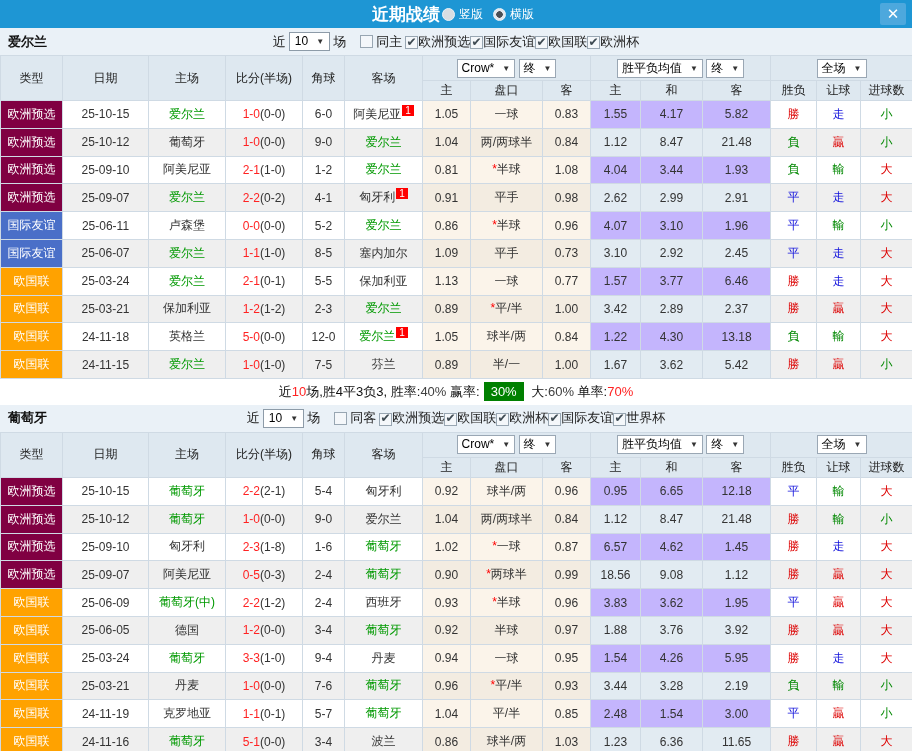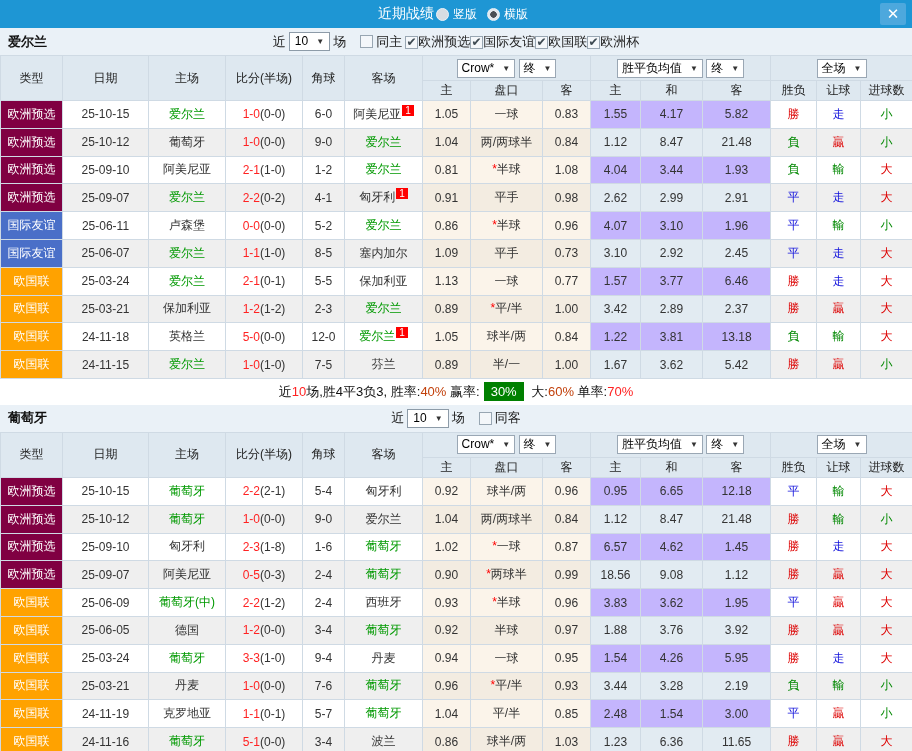--- a/index.html
+++ b/index.html
@@ -2,21 +2,21 @@
 <html><head>
 <meta charset="utf-8">
 <style>
   * { box-sizing: border-box; margin: 0; padding: 0; }
   html,body { background:#fff; }
   body { font-family: "Liberation Sans", "DejaVu Sans", sans-serif; }
   .window { width:912px; height:751px; overflow:hidden; background:#fff; position:relative; }
 
   
   .titlebar { height:28px; background:#1E96D4; display:flex; align-items:center; justify-content:center; position:relative; color:#fff; }
-  .titlebar .title { font-size:14px; font-weight:normal; }
+  .titlebar .title { font-size:17px; font-weight:bold; }
   .radio-group { display:inline-flex; align-items:center; margin-left:2px; font-size:12px; gap:4px; }
   .radio { width:13px; height:13px; border-radius:50%; background:#D8DDE2; border:1px solid #EAF2F8; display:inline-block; }
   .radio.sel { background:radial-gradient(circle, #4A4F55 0 3px, #E3E8ED 3.5px); }
   .radio-label { color:#fff; margin-right:6px; }
   .close-btn { position:absolute; right:6px; top:3px; width:26px; height:22px; background:#4DA8DD; border-radius:2px; color:#fff; font-size:15px; font-weight:bold; display:flex; align-items:center; justify-content:center; cursor:pointer; }
 
   
   .filter-row { height:27px; background:#EAF1F7; display:flex; align-items:center; position:relative; font-size:13px; color:#222; }
   .filter-row .team { position:absolute; left:8px; font-weight:bold; font-size:13px; color:#111; }
   .filter-center { margin:0 auto; display:flex; align-items:center; gap:3px; }
@@ -42,21 +42,21 @@
   td.typec { color:#fff; font-size:12px; }
   .focus { color:#009900; }
   .sc { font-weight:normal; }
   .card { display:inline-block; background:#FF0000; color:#fff; font-size:10px; line-height:11px; padding:0 3px; margin-left:1px; transform:translateY(-4px); }
   .star { color:#FF0000; }
 
   
   .summary { height:26px; display:flex; align-items:center; justify-content:center; font-size:13px; color:#111; background:#fff; }
   .summary span { white-space:pre; }
   .s-red { color:#FF2222; }
-  .s-blue { color:#c2410c; }
+  .s-blue { color:#404040; }
   .s-greenbox { background:#008000; color:#fff; padding:2px 7px; margin:0 4px; }
 </style>
 </head>
 <body>
 
 <div class="window">
 
   <div class="titlebar" style="background: rgb(30, 150, 212);">
     <span class="title">近期战绩</span>
     <span class="radio-group">
@@ -292,21 +292,21 @@
             <td class="typec" style="background: rgb(255, 162, 0);">欧国联</td>
             <td>24-11-18</td>
             <td><span>英格兰</span></td>
             <td><span class="sc" style="color: rgb(255, 34, 34);">5-0</span><span>(0-0)</span></td>
             <td>12-0</td>
             <td><span class="focus">爱尔兰</span><span class="card">1</span></td>
             <td class="crown">1.05</td>
             <td class="crown">球半/两</td>
             <td class="crown">0.84</td>
             <td class="avgc">1.22</td>
-            <td class="avgc">3.81</td>
+            <td class="avgc">4.30</td>
             <td class="avgc">13.18</td>
             <td style="color: rgb(0, 136, 0);">負</td>
             <td style="color: rgb(0, 136, 0);">輸</td>
             <td style="color: rgb(221, 0, 0);">大</td>
           </tr>
           <tr>
             <td class="typec" style="background: rgb(255, 162, 0);">欧国联</td>
             <td>24-11-15</td>
             <td><span class="focus">爱尔兰</span></td>
             <td><span class="sc" style="color: rgb(255, 34, 34);">1-0</span><span>(1-0)</span></td>
@@ -344,20 +344,21 @@
       <span class="filter-center">
         <span>近</span>
         <span class="sel-box">
             <span>10</span>
             <span class="arr">▼</span>
           </span>
         <span>场</span>
         <span class="gap"></span>
         <span class="checkbox"></span>
         <span>同客</span>
+        <span class="comps"><span class="checkbox checked"></span><span>欧洲预选</span><span class="checkbox checked"></span><span>欧国联</span><span class="checkbox checked"></span><span>欧洲杯</span><span class="checkbox checked"></span><span>国际友谊</span><span class="checkbox checked"></span><span>世界杯</span></span>
       </span>
     </div>
     <table>
       <colgroup>
         <col style="width:62px">
           <col style="width:86px">
           <col style="width:77px">
           <col style="width:77px">
           <col style="width:42px">
           <col style="width:78px">

